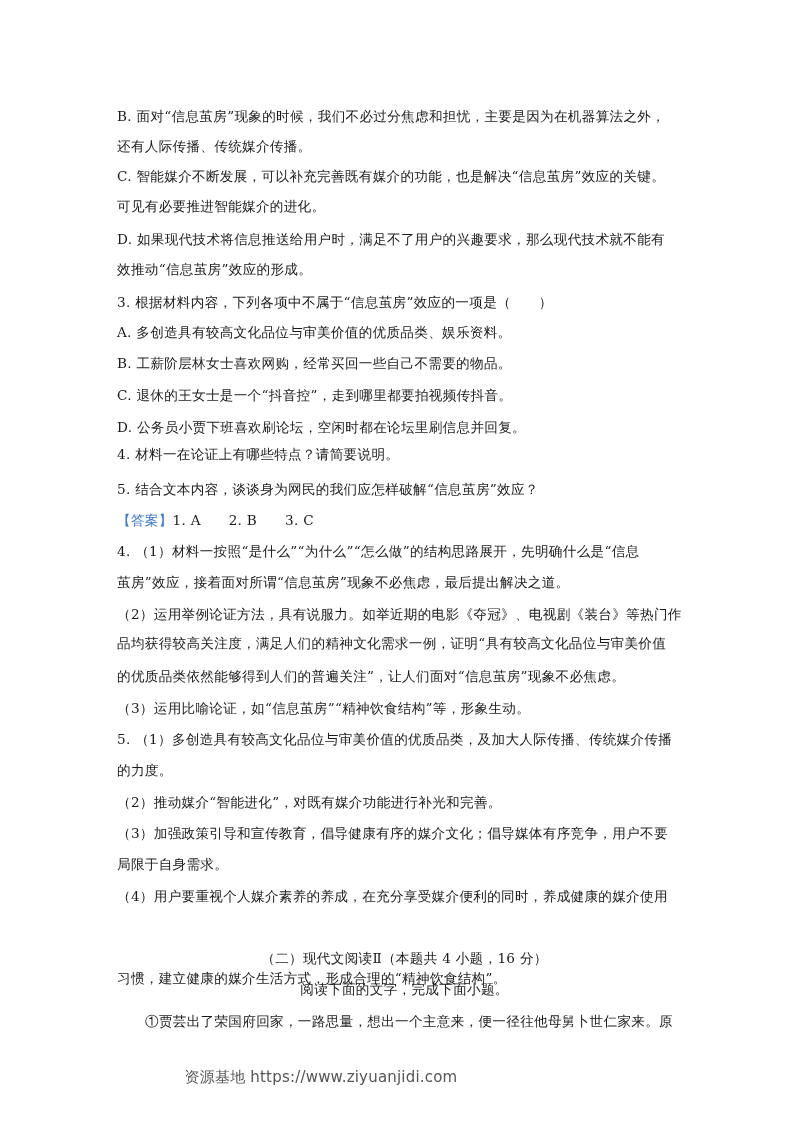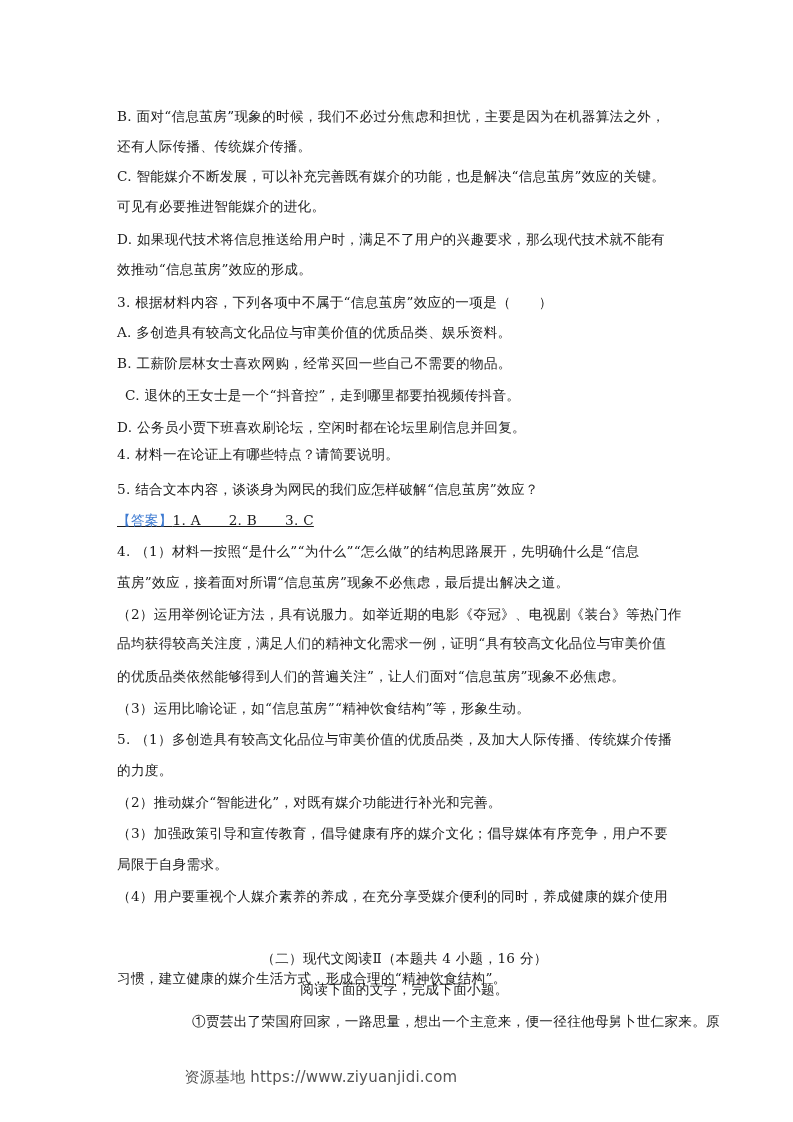--- a/index.html
+++ b/index.html
@@ -7,21 +7,21 @@
     width: 793px; height: 1122px; position: relative; overflow: hidden;
     font-family: "DejaVu Serif", "Liberation Serif", serif;
     color: #1a1a1a;
   }
   .page { position: absolute; left: 0; top: 0; width: 793px; height: 1122px; }
   .line {
     position: absolute; left: 117px; width: 575px;
     font-size: 13.6px; line-height: 20px; white-space: nowrap;
     letter-spacing: 0.3px;
   }
-  .indent { left: 145px; text-align: right; }
+  .indent { left: 145px; }
   .bold { font-weight: normal; text-align: center; }
   .answer-tag { color: #3d7ad1; }
   .footer {
     position: absolute; left: 0; width: 642px; top: 1068px; text-align: center;
     font-family: "DejaVu Sans", "Liberation Sans", sans-serif;
     font-size: 15px; color: #555555; letter-spacing: 0.2px;
   }
 </style>
 </head>
 <body>
@@ -30,27 +30,27 @@
   <div id="lines">
       <div class="line" style="top: 106px;">B. 面对“信息茧房”现象的时候，我们不必过分焦虑和担忧，主要是因为在机器算法之外，</div>
       <div class="line" style="top: 136px;">还有人际传播、传统媒介传播。</div>
       <div class="line" style="top: 166px;">C. 智能媒介不断发展，可以补充完善既有媒介的功能，也是解决“信息茧房”效应的关键。</div>
       <div class="line" style="top: 196px;">可见有必要推进智能媒介的进化。</div>
       <div class="line" style="top: 229px;">D. 如果现代技术将信息推送给用户时，满足不了用户的兴趣要求，那么现代技术就不能有</div>
       <div class="line" style="top: 259px;">效推动“信息茧房”效应的形成。</div>
       <div class="line" style="top: 292px;">3. 根据材料内容，下列各项中不属于“信息茧房”效应的一项是（　　）</div>
       <div class="line" style="top: 322px;">A. 多创造具有较高文化品位与审美价值的优质品类、娱乐资料。</div>
       <div class="line" style="top: 353px;">B. 工薪阶层林女士喜欢网购，经常买回一些自己不需要的物品。</div>
-      <div class="line" style="top: 385px; margin-left: 8px;">C. 退休的王女士是一个“抖音控”，走到哪里都要拍视频传抖音。</div>
+      <div class="line" style="top: 385px;">C. 退休的王女士是一个“抖音控”，走到哪里都要拍视频传抖音。</div>
       <div class="line" style="top: 417px;">D. 公务员小贾下班喜欢刷论坛，空闲时都在论坛里刷信息并回复。</div>
       <div class="line" style="top: 444px;">4. 材料一在论证上有哪些特点？请简要说明。</div>
       <div class="line" style="top: 479px;">5. 结合文本内容，谈谈身为网民的我们应怎样破解“信息茧房”效应？</div>
     </div>
 
-  <div class="line" id="answer-line" style="top: 510px; text-decoration: underline;">
+  <div class="line" id="answer-line" style="top: 510px;">
     <span class="answer-tag">【答案】</span><span>1. A　　2. B　　3. C</span>
   </div>
 
   <div id="answer-lines">
       <div class="line" style="top: 541px;">4. （1）材料一按照“是什么”“为什么”“怎么做”的结构思路展开，先明确什么是“信息</div>
       <div class="line" style="top: 572px;">茧房”效应，接着面对所谓“信息茧房”现象不必焦虑，最后提出解决之道。</div>
       <div class="line" style="top: 604px;">（2）运用举例论证方法，具有说服力。如举近期的电影《夺冠》、电视剧《装台》等热门作</div>
       <div class="line" style="top: 633px;">品均获得较高关注度，满足人们的精神文化需求一例，证明“具有较高文化品位与审美价值</div>
       <div class="line" style="top: 666px;">的优质品类依然能够得到人们的普遍关注”，让人们面对“信息茧房”现象不必焦虑。</div>
       <div class="line" style="top: 698px;">（3）运用比喻论证，如“信息茧房”“精神饮食结构”等，形象生动。</div>

